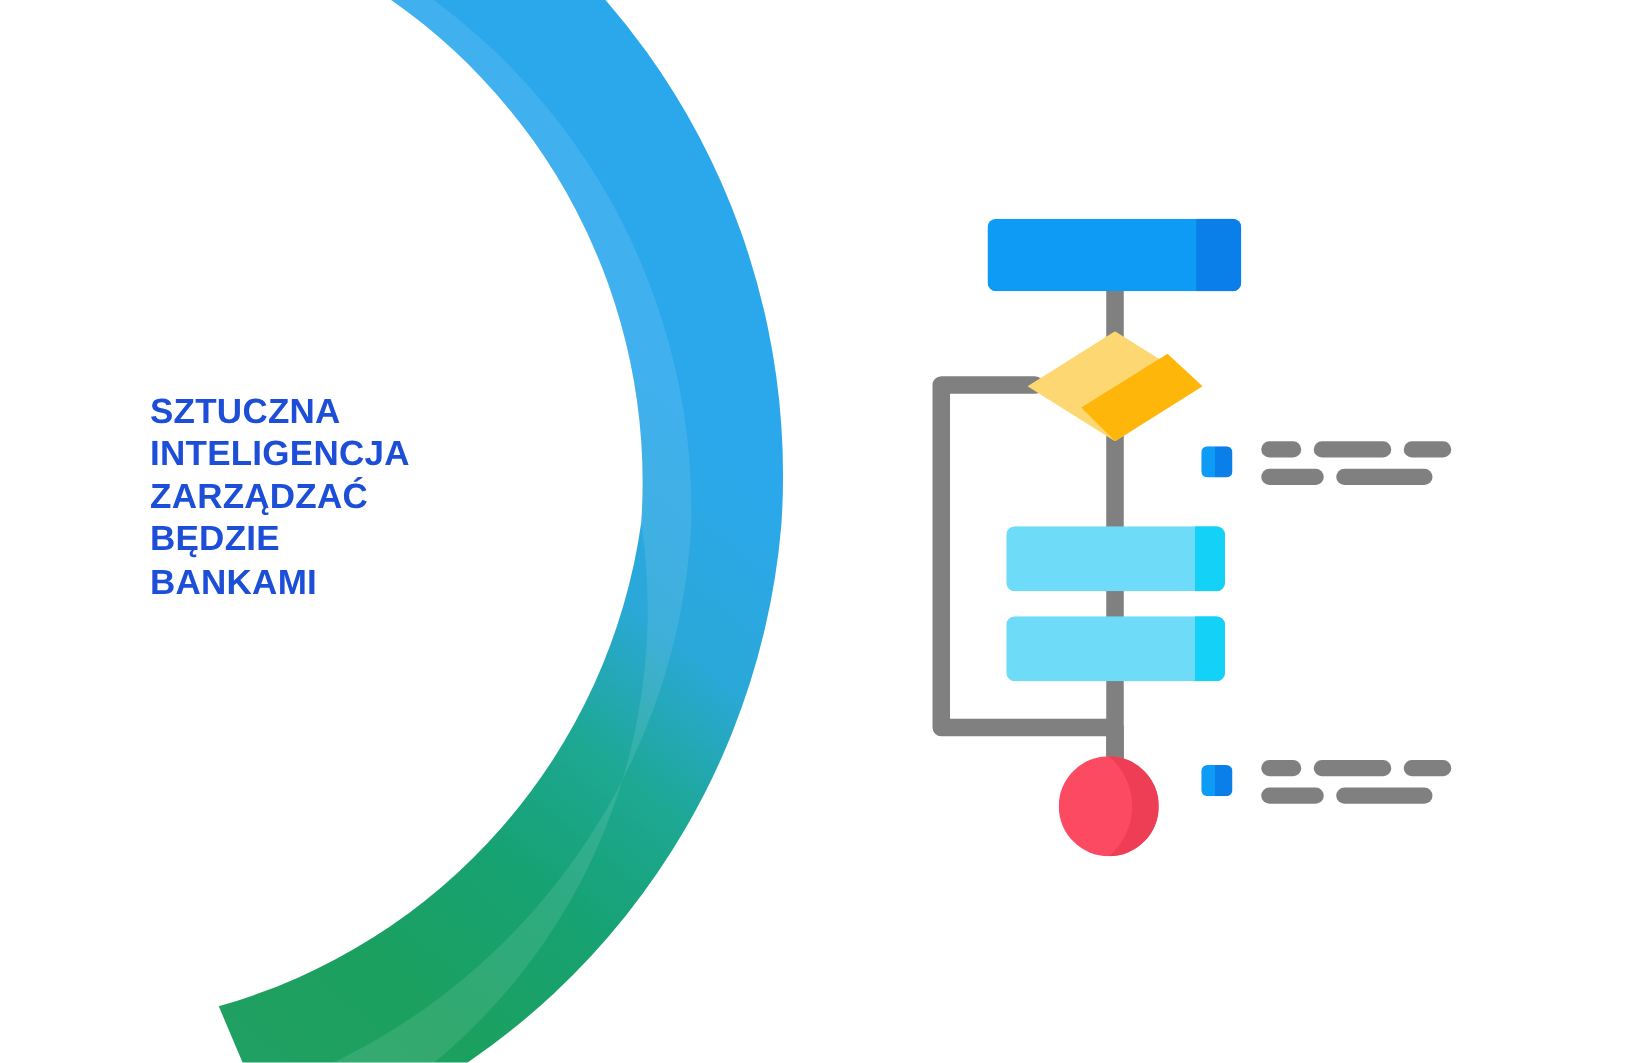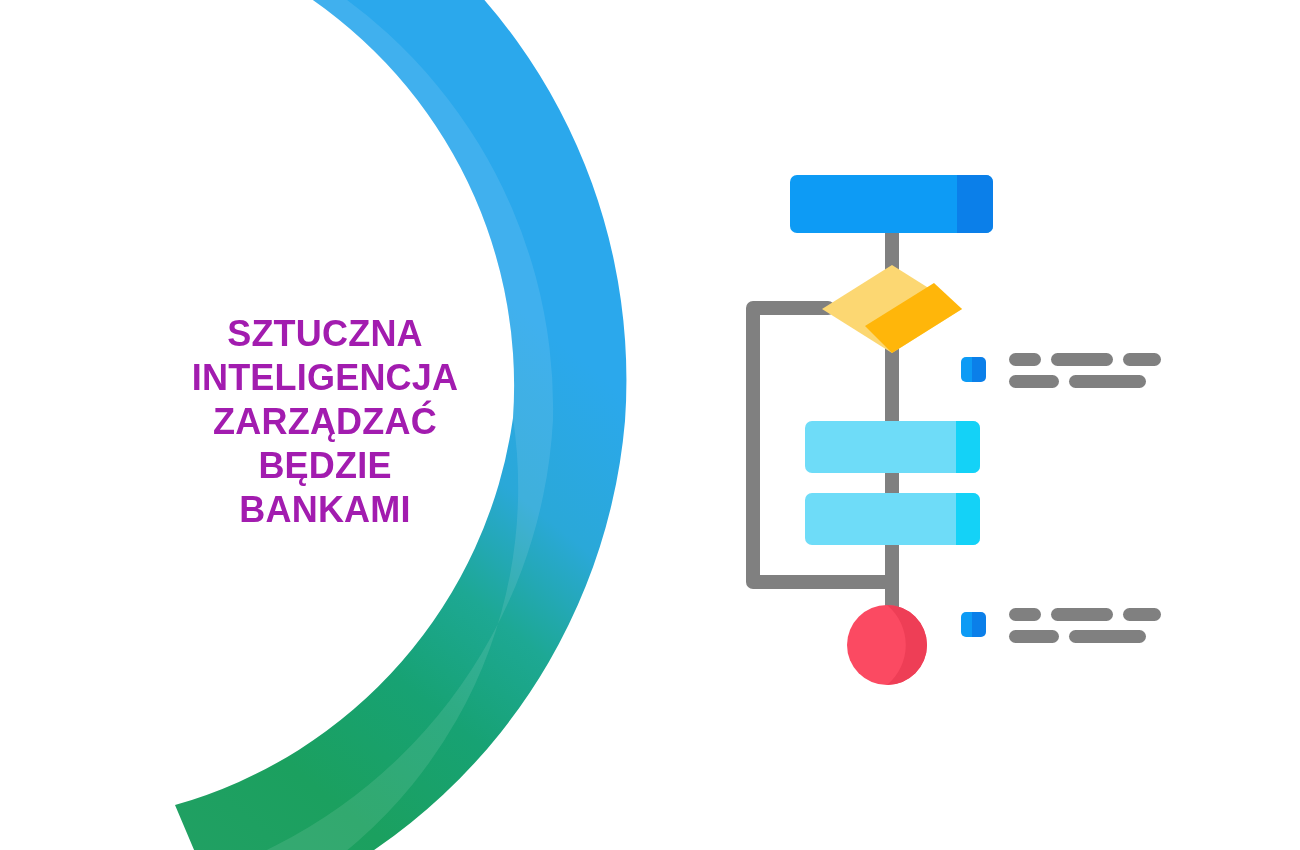--- a/index.html
+++ b/index.html
@@ -16,24 +16,24 @@
   
   .arc-wrap { position:absolute; left:0; top:0; width:700px; height:850px; }
   .arc-wrap svg { display:block; }
 
   
   .headline {
     position:absolute;
     left:120px;
     top:312px;
     width:410px;
-    text-align:center;
-    color:#a21caf;
+    text-align:left;
+    color:#1d4ed8;
     font-weight:700;
-    font-size:36px;
+    font-size:28px;
     line-height:1.22;
     letter-spacing:0.2px;
     white-space:pre-line;
   }
 
   
   .flow { position:absolute; left:700px; top:130px; width:560px; height:600px; }
 
   .conn {
     position:absolute;

